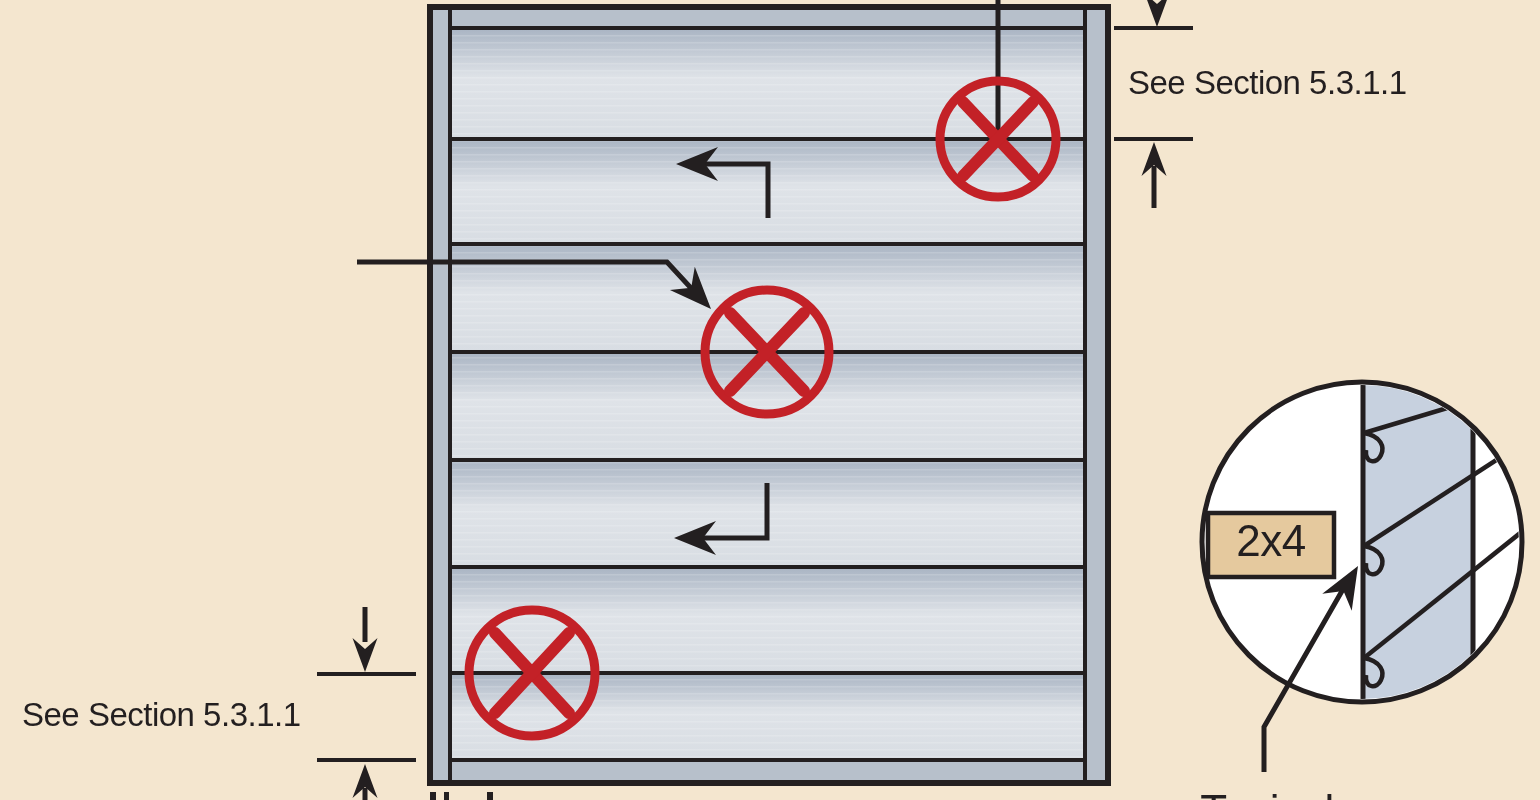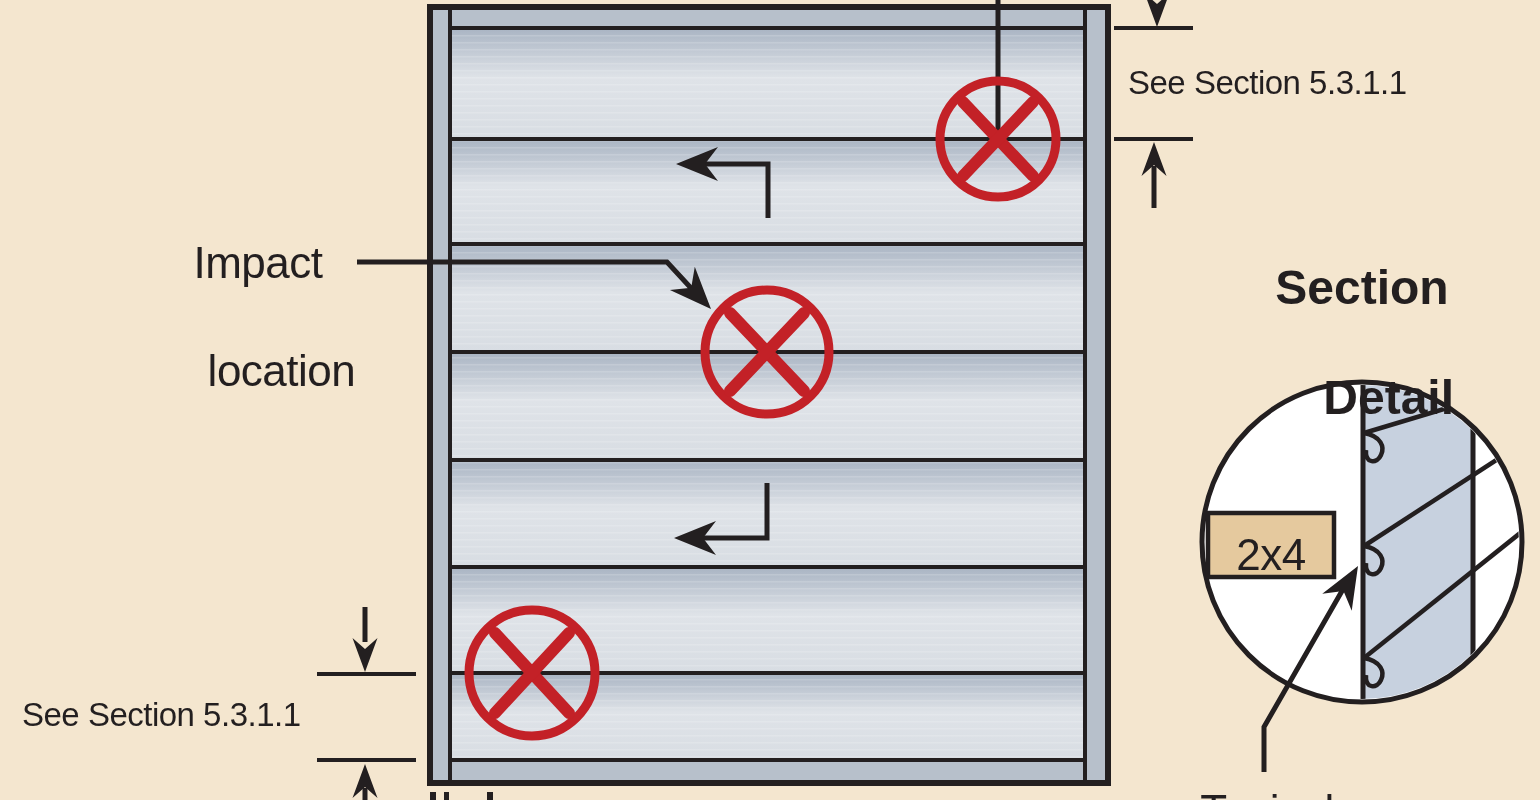--- a/index.html
+++ b/index.html
@@ -159,27 +159,23 @@
       </g>
     </g>
 
     <g class="ink-fill">
       <rect x="430" y="792" width="6" height="8"></rect>
       <rect x="444" y="792" width="5" height="8"></rect>
       <rect x="487" y="792" width="6" height="8"></rect>
     </g>
   </svg>
 
-  <div class="label centered impact-label" style="left:258px; top:236px;"><span>Impact</span><br>
-    <span>location</span></div>
 
   <div class="label see-section" style="left:1128px; top:64px;">See Section 5.3.1.1</div>
 
   <div class="label see-section" style="left:22px; top:696px;">See Section 5.3.1.1</div>
 
-  <div class="label centered section-detail-heading" style="left:1362px; top:260px;"><span>Section</span><br>
-    <span>Detail</span></div>
 
-  <div class="label centered lumber-label" style="left:1271px; top:530px;">2x4</div>
+  <div class="label centered lumber-label" style="left:1271px; top:516px;">2x4</div>
 
   <div class="label centered typical-label" style="left:1267px; top:786px;">Typical</div>
 
 </div>
 
 </body></html>

